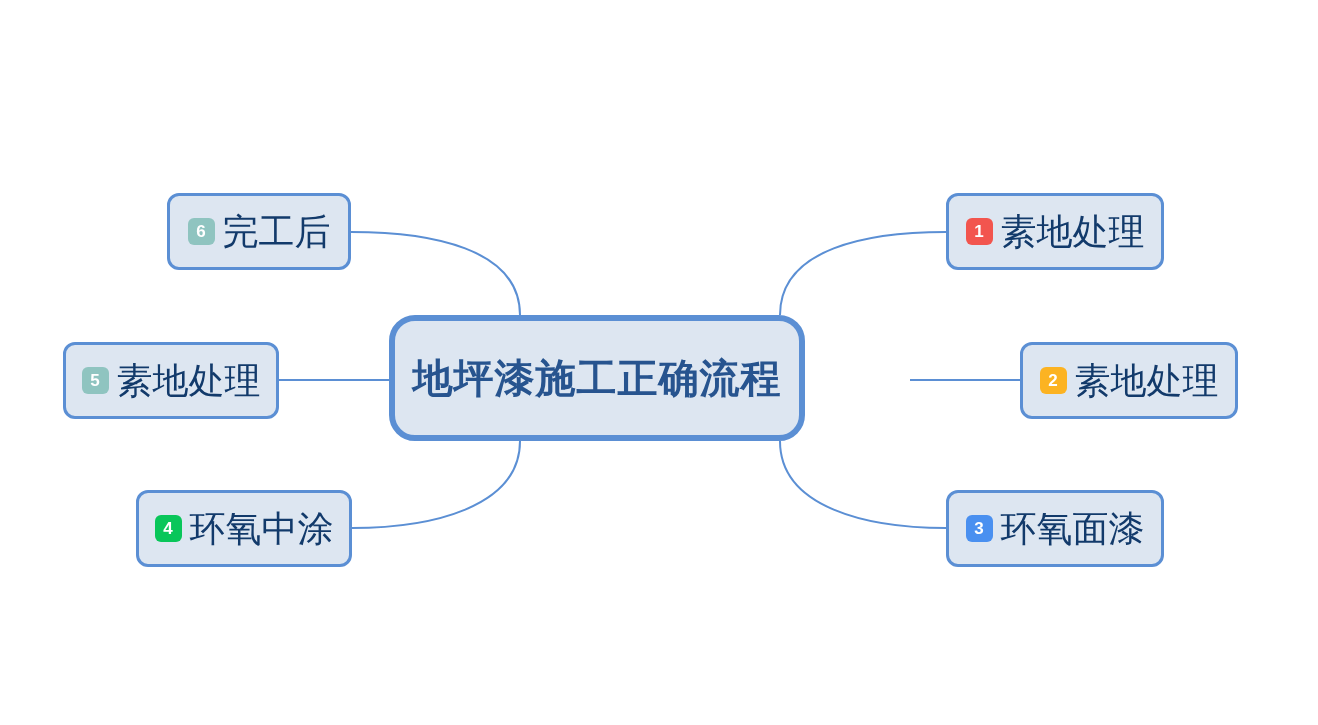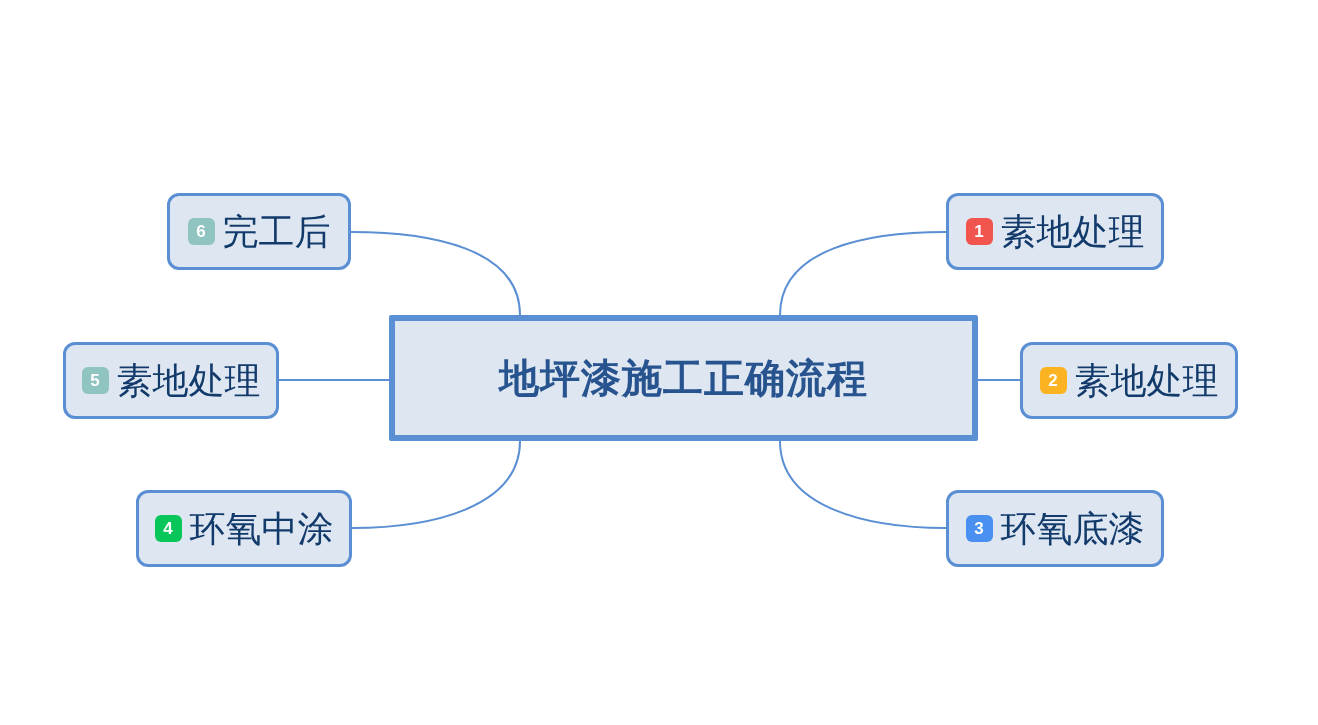--- a/index.html
+++ b/index.html
@@ -26,26 +26,26 @@
     width: 1318px;
     height: 725px;
     pointer-events: none;
   }
 
   
   .central-node {
     position: absolute;
     left: 389px;
     top: 315px;
-    width: 589px;
+    width: 416px;
     height: 126px;
     box-sizing: border-box;
     background: #dde6f1;
     border: 6px solid #5b8fd4;
-    border-radius: 2px;
+    border-radius: 26px;
     display: flex;
     align-items: center;
     justify-content: center;
     z-index: 5;
   }
   .central-node .central-label {
     font-size: 40px;
     font-weight: bold;
     color: #27548f;
     letter-spacing: 1px;
@@ -133,21 +133,21 @@
   <div class="branch-node" id="node-2" style="background: rgb(221, 230, 241); border-color: rgb(91, 143, 212);">
     <div class="branch-inner">
       <span class="badge" style="background: rgb(252, 179, 34);">2</span>
       <span class="branch-label">素地处理</span>
     </div>
   </div>
 
   <div class="branch-node" id="node-3" style="background: rgb(221, 230, 241); border-color: rgb(91, 143, 212);">
     <div class="branch-inner">
       <span class="badge" style="background: rgb(74, 144, 240);">3</span>
-      <span class="branch-label">环氧底漆</span>
+      <span class="branch-label">环氧面漆</span>
     </div>
   </div>
 
   <div class="branch-node" id="node-4" style="background: rgb(221, 230, 241); border-color: rgb(91, 143, 212);">
     <div class="branch-inner">
       <span class="badge" style="background: rgb(9, 198, 90);">4</span>
       <span class="branch-label">环氧中涂</span>
     </div>
   </div>
 

